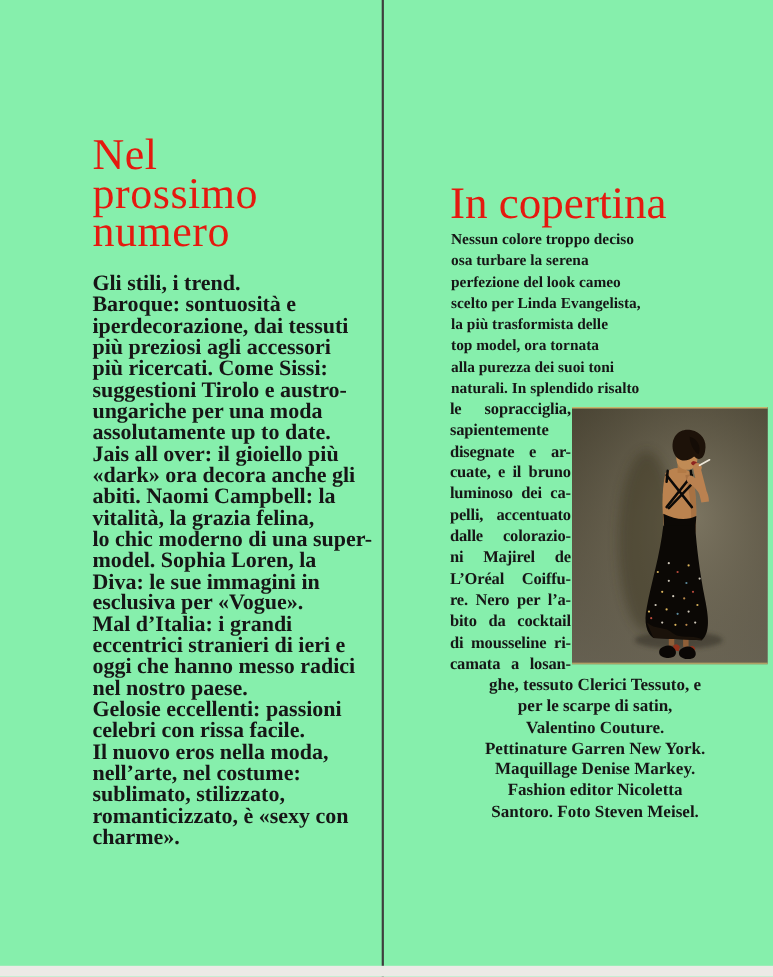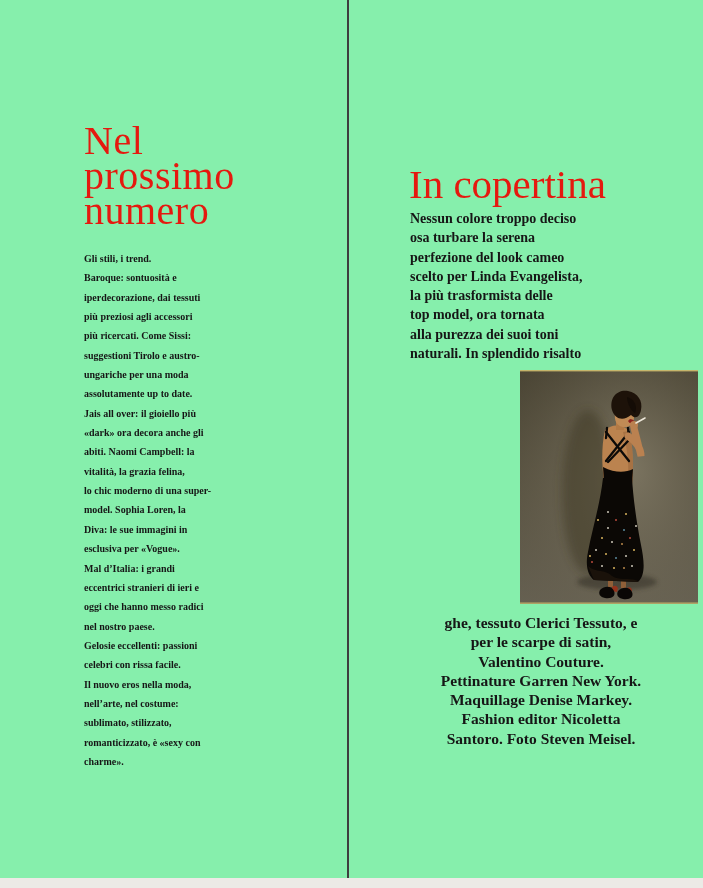--- a/index.html
+++ b/index.html
@@ -30,21 +30,21 @@
   }
   .right-title{
     left:409px;top:148px;font-size:41px;line-height:41px;margin-top:16px;
   }
   .body-text{
     position:absolute;color:#161616;font-weight:bold;
     white-space:pre-line;
   }
   .left-body{
     left:84px;top:249px;width:258px;
-    font-size:10px;line-height:19.35px;
+    font-size:20px;line-height:19.35px;
   }
   .right-body-top{
     left:410px;top:209px;width:262px;
     font-size:14px;line-height:19.3px;
   }
   .right-body-narrow{
     left:409px;top:363px;width:110px;
     font-size:15px;line-height:19.33px;letter-spacing:-0.15px;
     text-align:justify;text-align-last:justify;
   }
@@ -100,20 +100,33 @@
 
   <p class="body-text right-body-top">Nessun colore troppo deciso
 osa turbare la serena
 perfezione del look cameo
 scelto per Linda Evangelista,
 la più trasformista delle
 top model, ora tornata
 alla purezza dei suoi toni
 naturali. In splendido risalto</p>
 
+  <p class="body-text right-body-narrow">le sopracciglia,
+sapientemente
+disegnate e ar-
+cuate, e il bruno
+luminoso dei ca-
+pelli, accentuato
+dalle colorazio-
+ni Majirel de
+L’Oréal Coiffu-
+re. Nero per l’a-
+bito da cocktail
+di mousseline ri-
+camata a losan-</p>
 
   <p class="body-text right-body-bottom">ghe, tessuto Clerici Tessuto, e
 per le scarpe di satin,
 Valentino Couture.
 Pettinature Garren New York.
 Maquillage Denise Markey.
 Fashion editor Nicoletta
 Santoro. Foto Steven Meisel.</p>
 
   <div class="photo">

